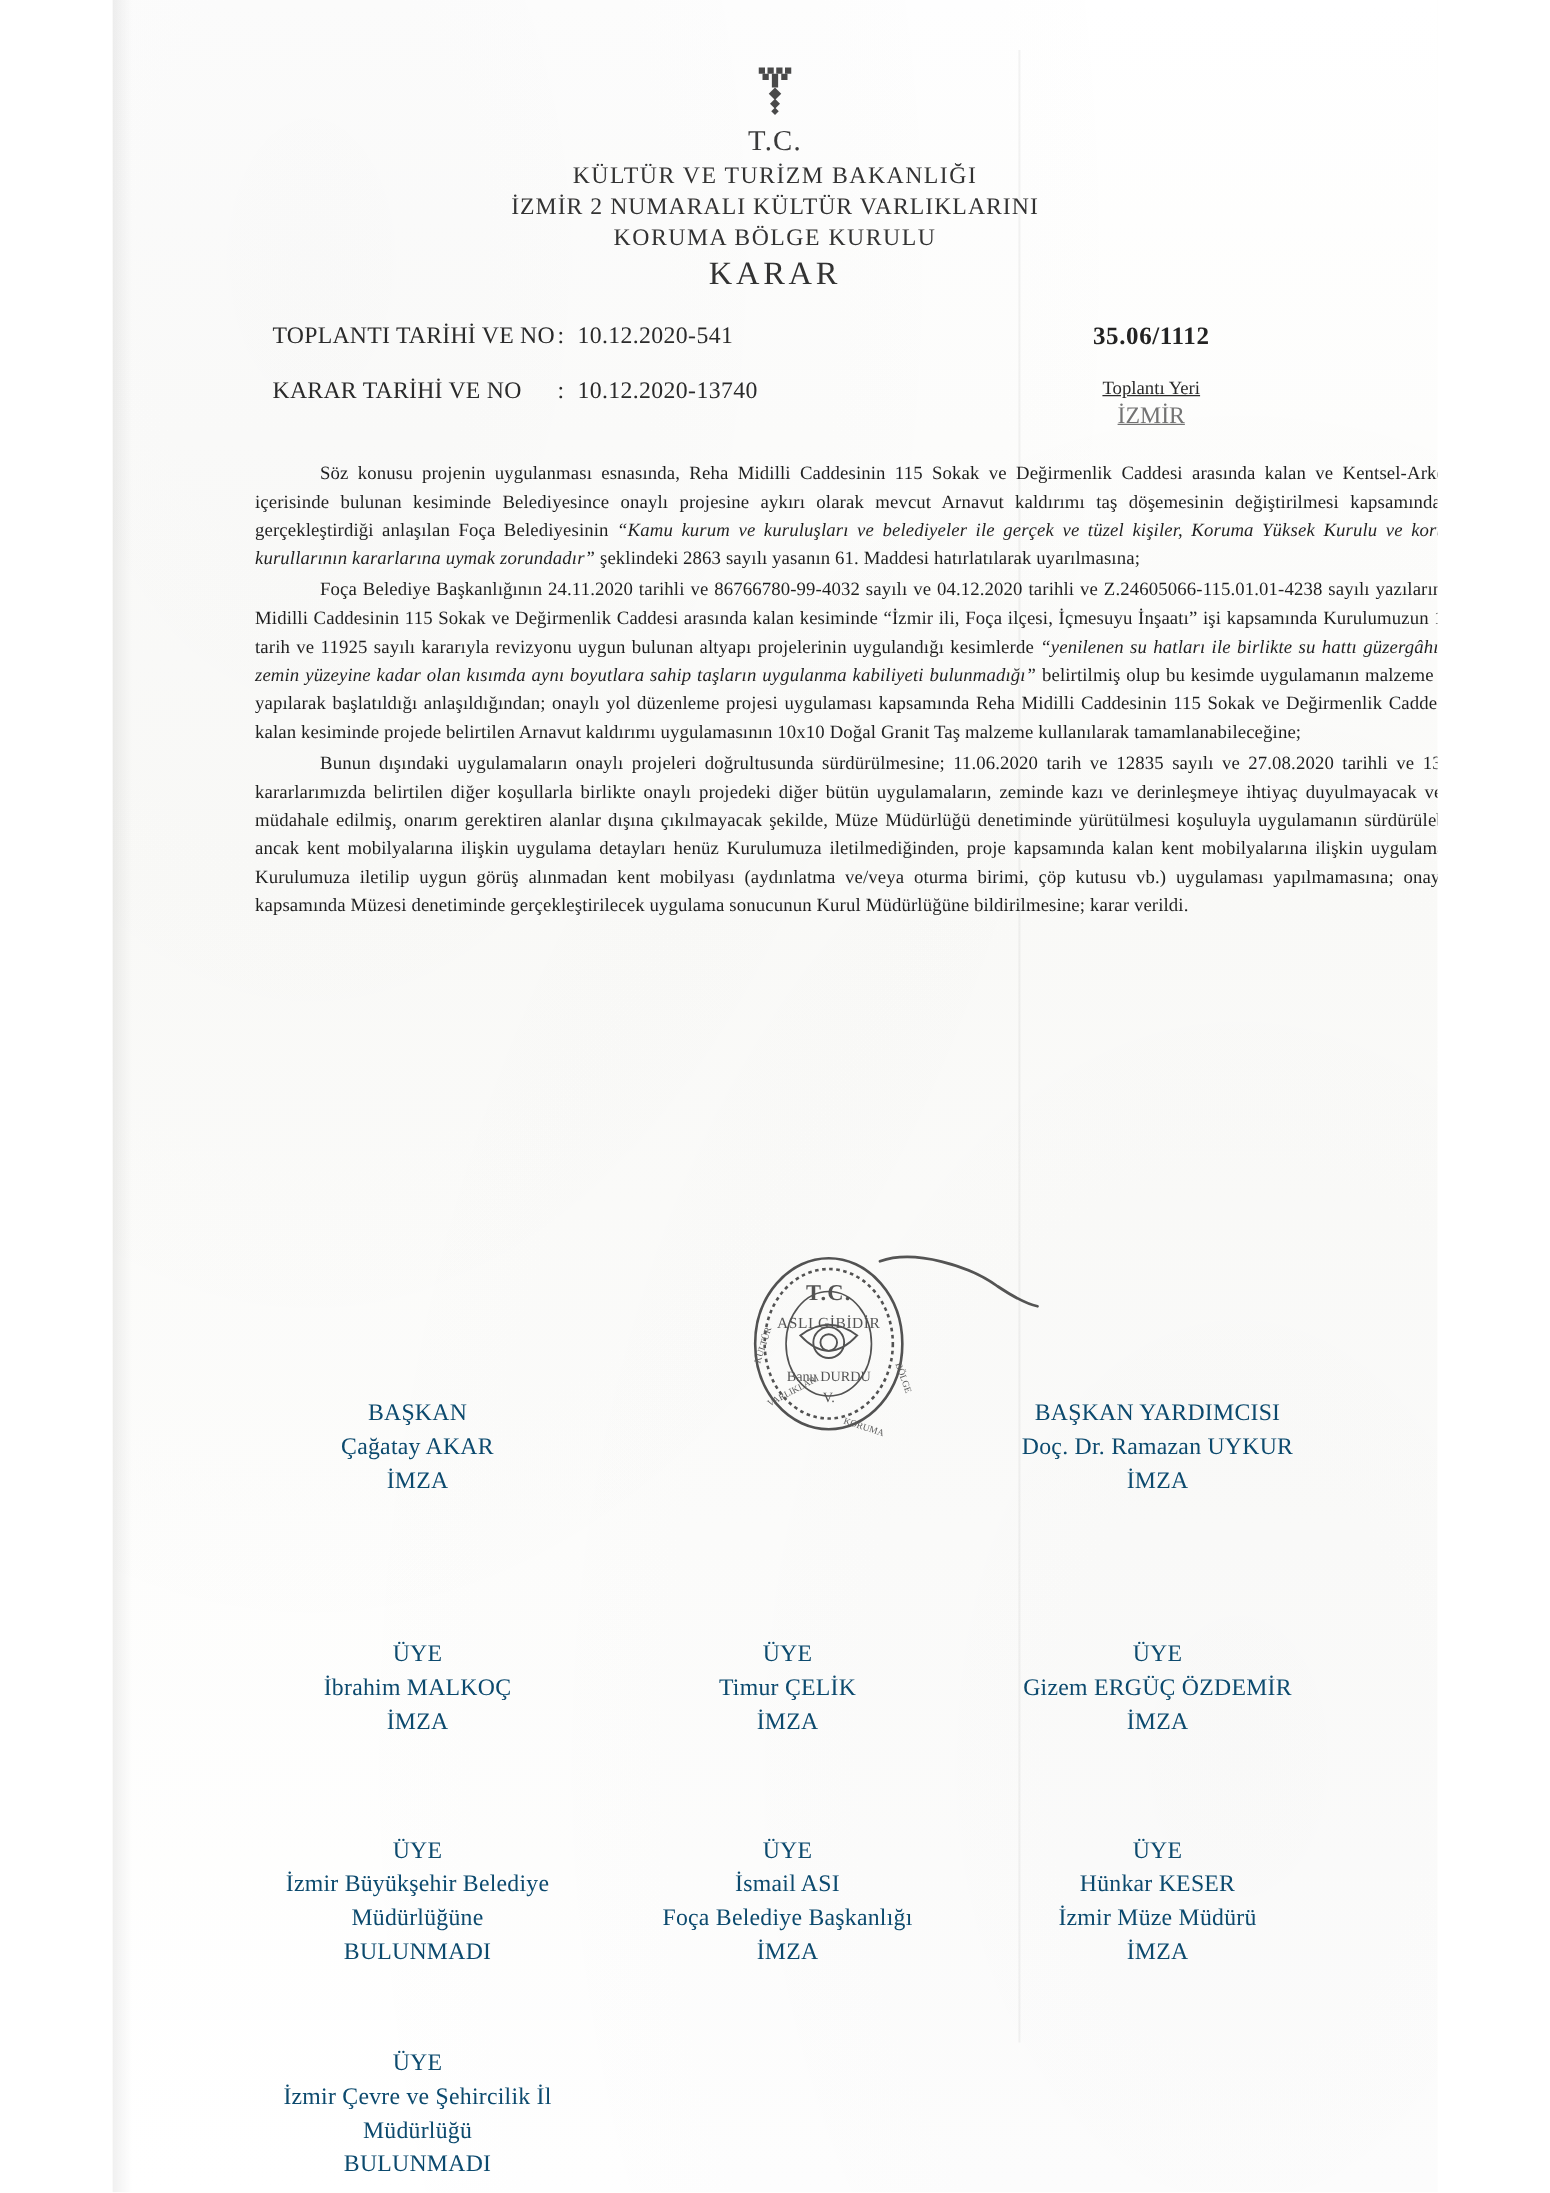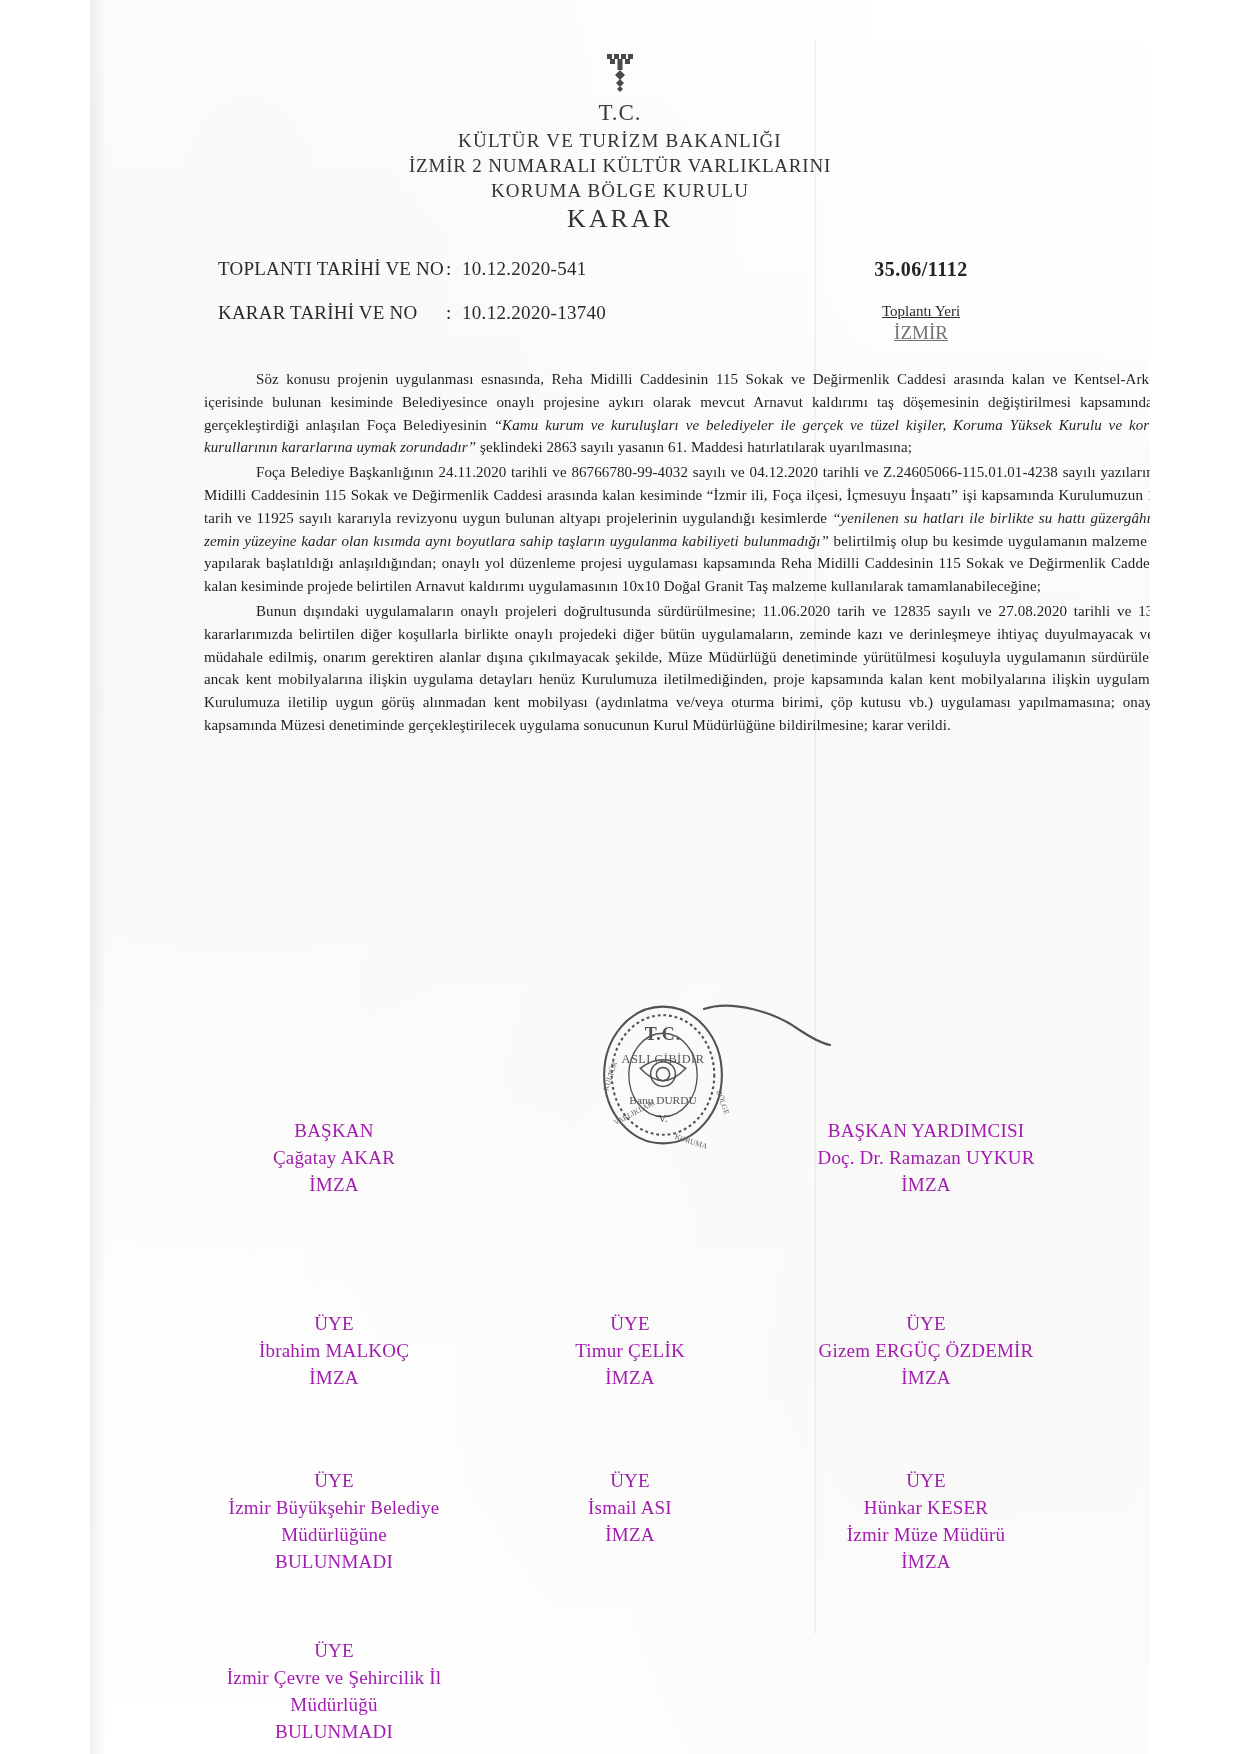--- a/index.html
+++ b/index.html
@@ -174,21 +174,21 @@
     top: 1118px;
   }
   .sig-row {
     display: flex;
   }
   .sig-cell {
     flex: 1 1 0;
     text-align: center;
     font-size: 19px;
     line-height: 1.42;
-    color: #a21caf;
+    color: #0c4a6e;
     letter-spacing: 0.2px;
   }
   .sig-cell .role { display: block; }
   .sig-cell .name { display: block; }
   .sig-cell .name2 { display: block; }
   .sig-cell .status { display: block; }
 
   .row-1 { margin-bottom: 0; }
   .row-1 .sig-cell:nth-child(2) { visibility: hidden; }
 
@@ -329,20 +329,21 @@
     <div class="sig-row row-3">
       <div class="sig-cell">
         <span class="role">ÜYE</span>
         <span class="name">İzmir Büyükşehir Belediye</span>
         <span class="name2">Müdürlüğüne</span>
         <span class="status">BULUNMADI</span>
       </div>
       <div class="sig-cell">
         <span class="role">ÜYE</span>
         <span class="name">İsmail ASI</span>
+        <span class="name2">Foça Belediye Başkanlığı</span>
         <span class="status">İMZA</span>
       </div>
       <div class="sig-cell">
         <span class="role">ÜYE</span>
         <span class="name">Hünkar KESER</span>
         <span class="name2">İzmir Müze Müdürü</span>
         <span class="status">İMZA</span>
       </div>
     </div>
 

